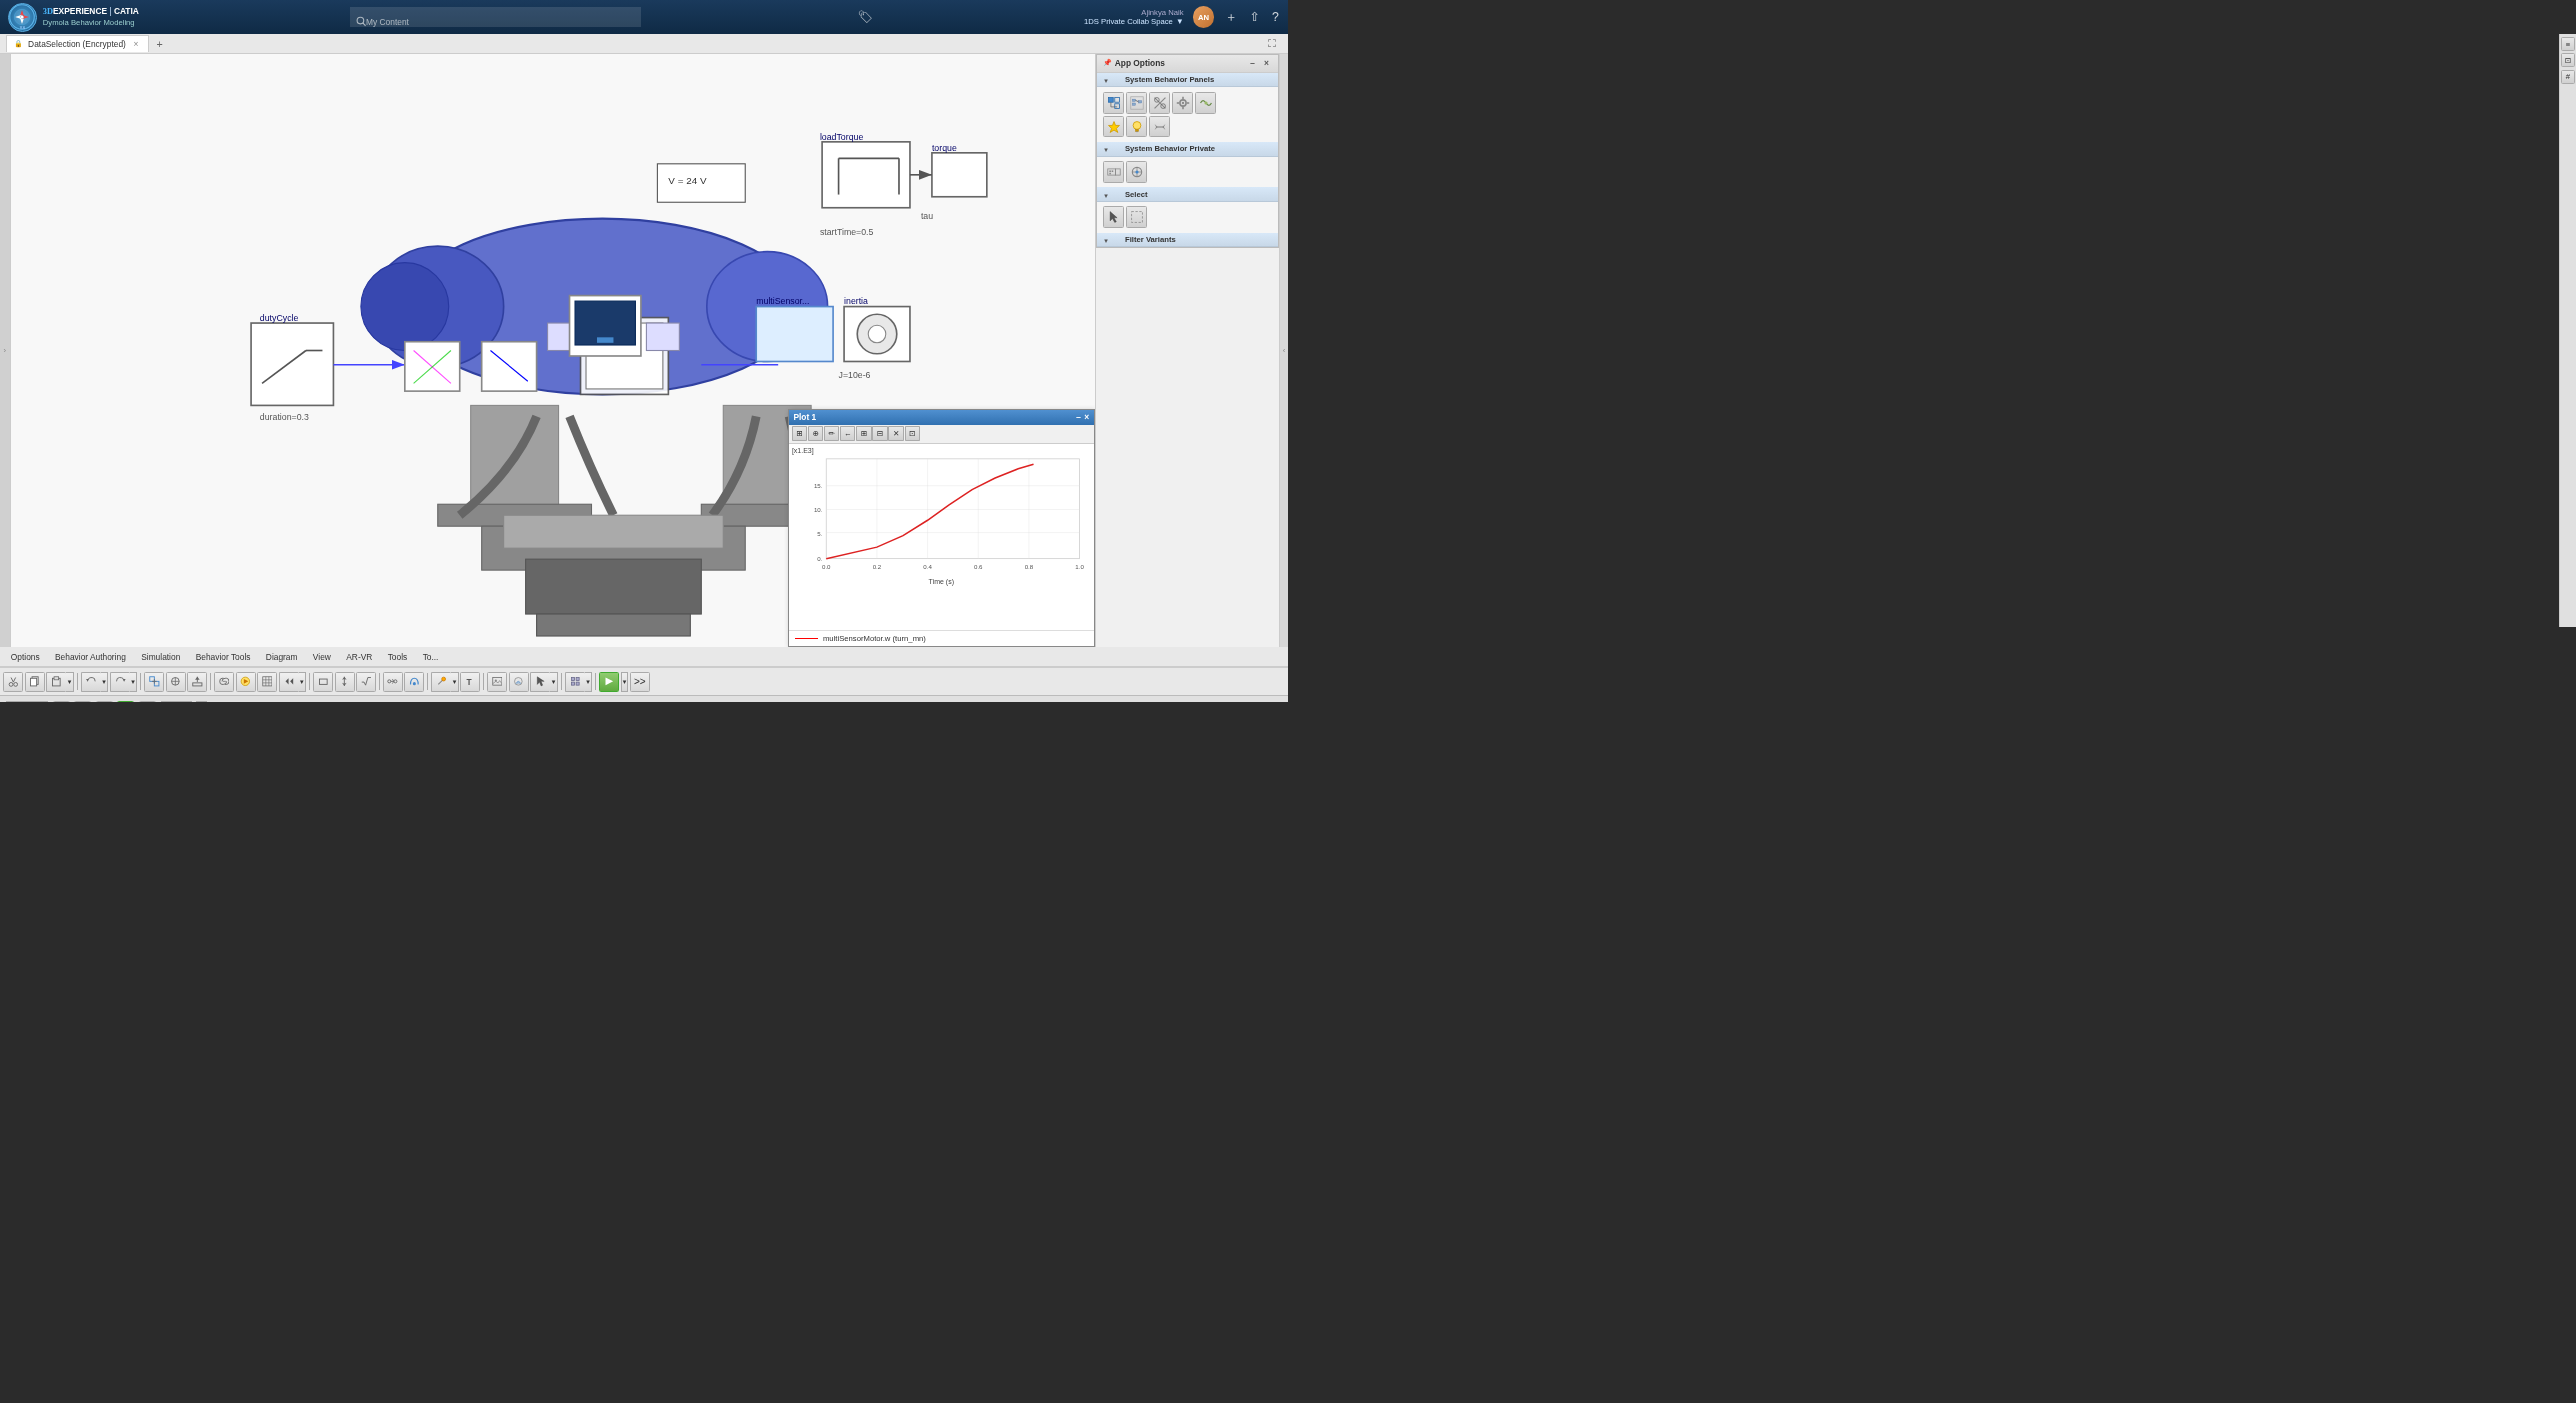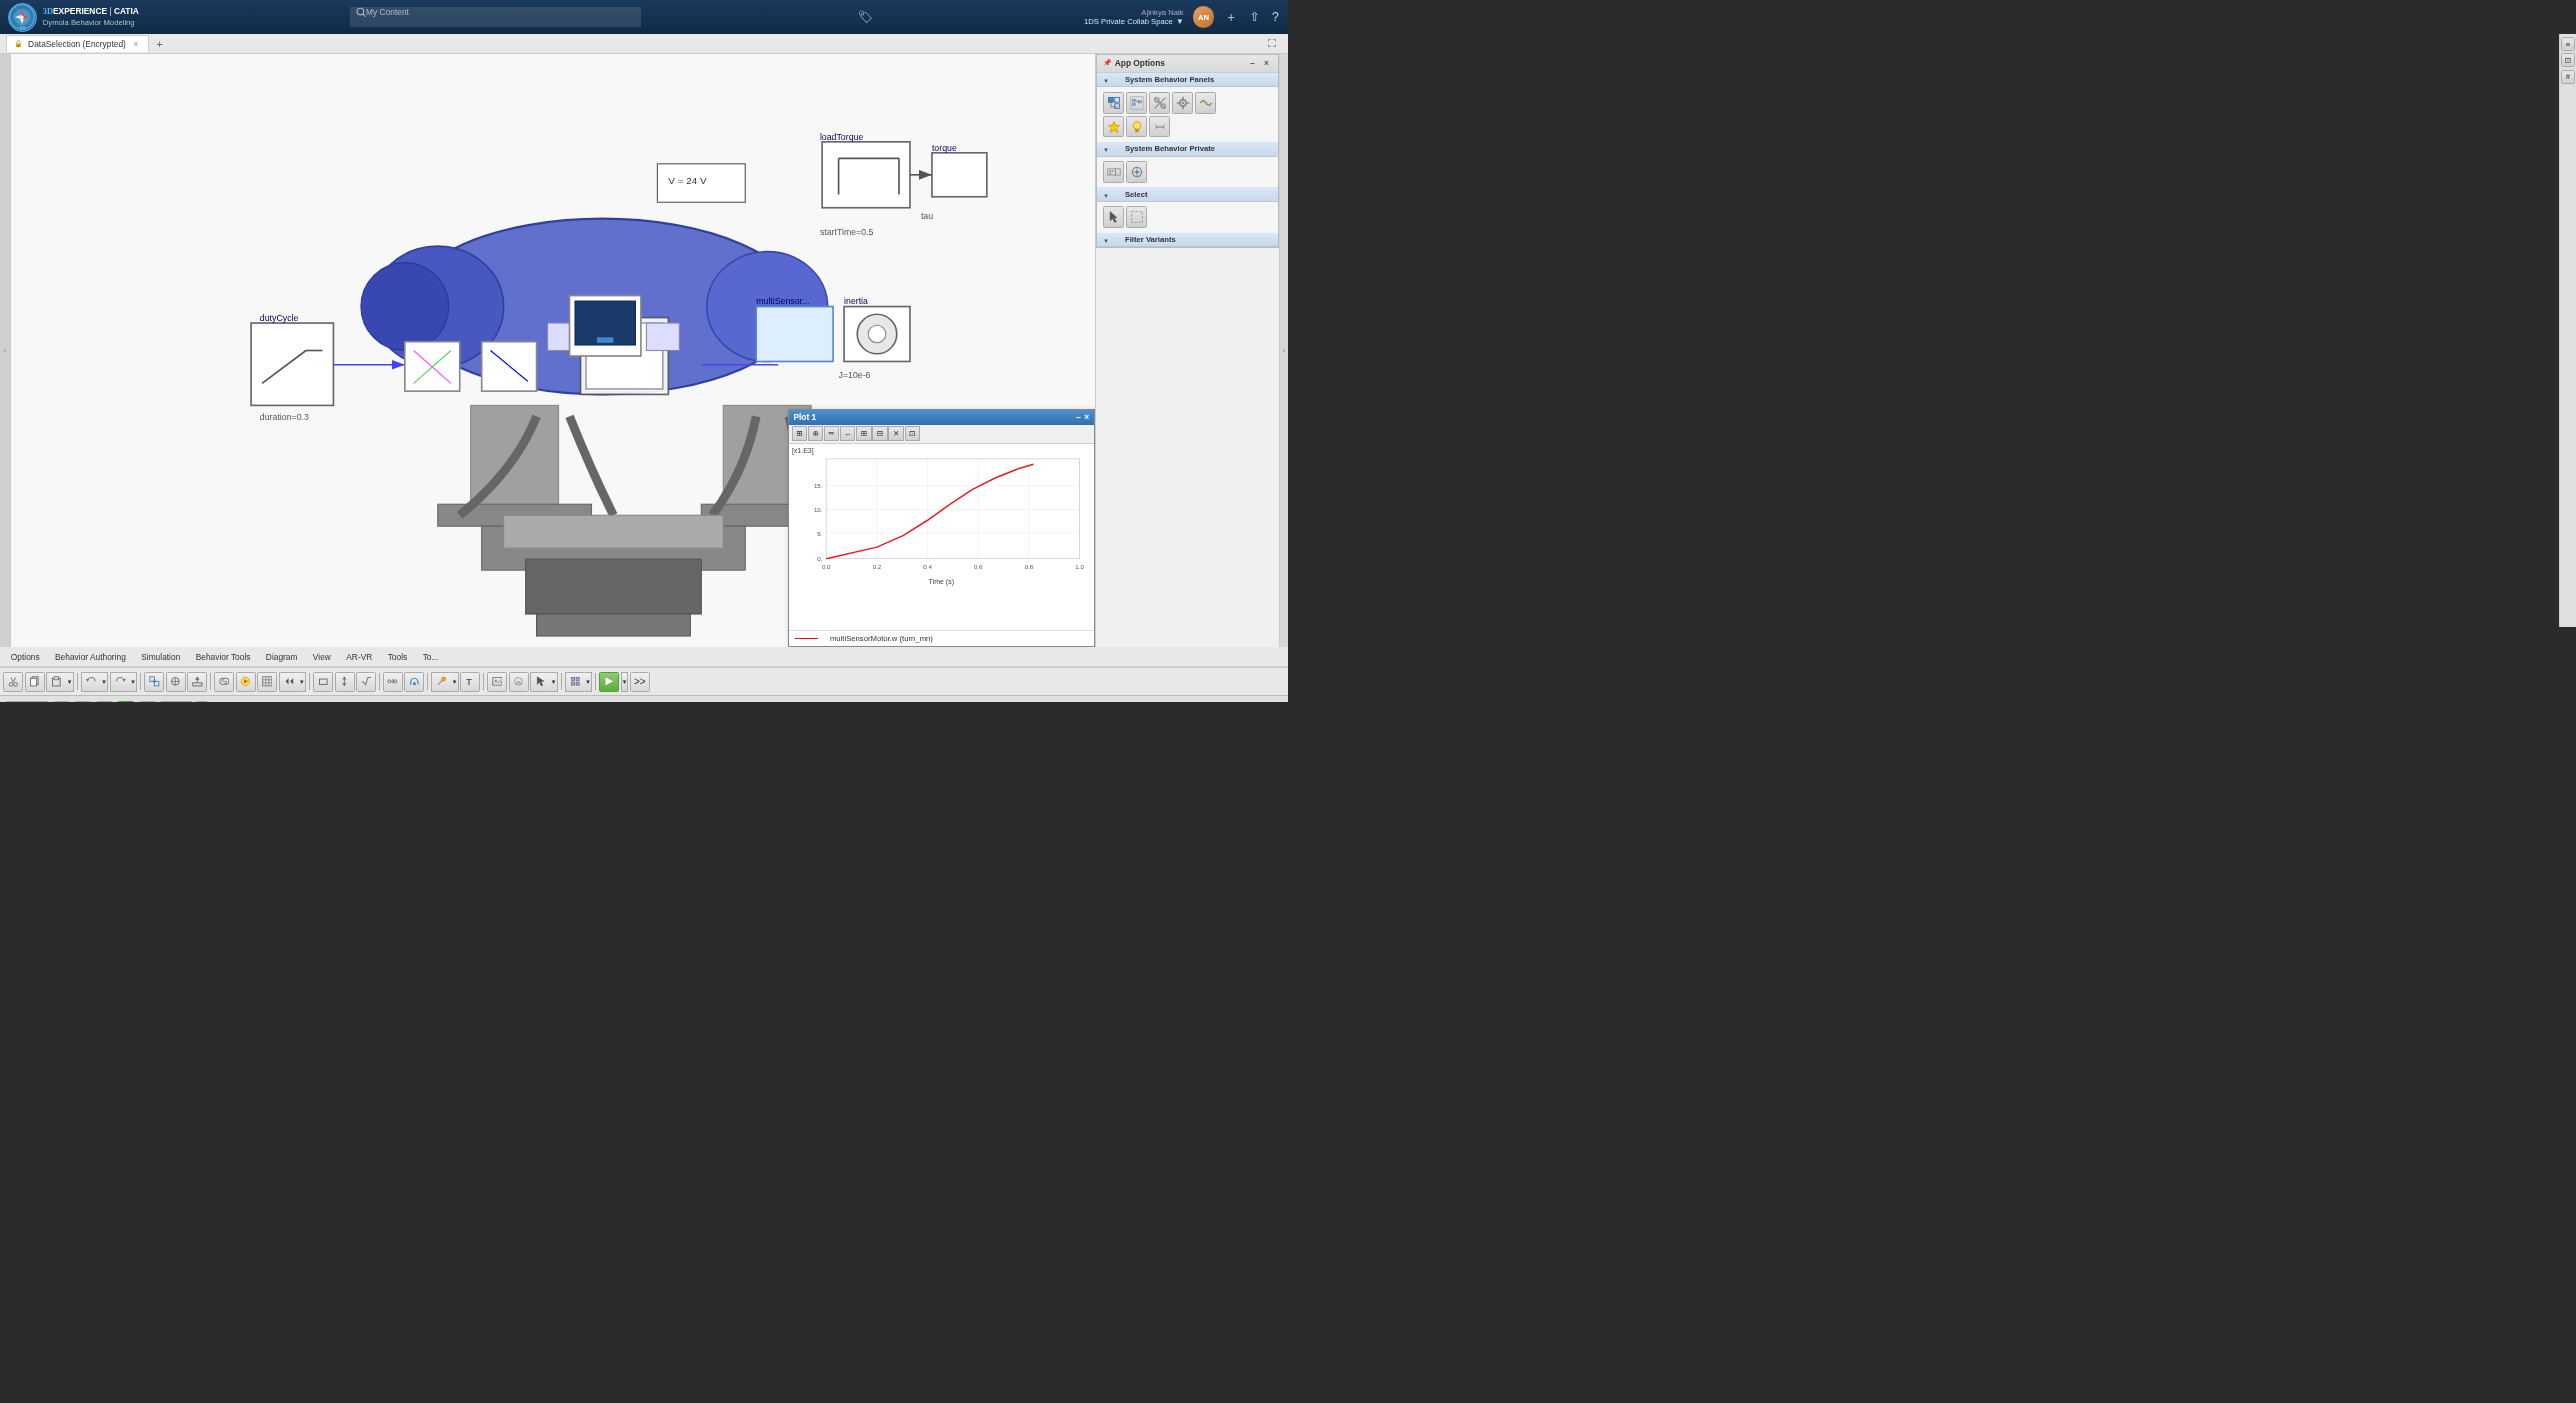--- a/index.html
+++ b/index.html
@@ -54,21 +54,21 @@
       font-family: Liberation Serif, serif;
     }
     .app-title span.d {
       color: white;
       font-weight: bold;
     }
     .search-bar {
       flex: 1;
       max-width: 291px;
       display: flex;
-      align-items: flex-start;
+      align-items: flex-end;
       background: rgba(255,255,255,0.12);
       border-radius: 0;
       padding: 0 6.1px;
       height: 20px;
       margin: 9px auto;
     }
     .search-bar input {
       background: transparent;
       border: none;
       outline: none;
@@ -289,21 +289,21 @@
       padding: 3.1px;
       position: relative;
       background: white;
     }
     .plot-legend {
       padding: 3.1px 6.1px;
       border-top: 0.8px solid #ddd;
       font-size: 7.7px;
       display: flex;
       align-items: center;
-      gap: 12px;
+      gap: 5px;
     }
     .legend-line {
       width: 23px;
       height: 1.5px;
       background: red;
     }
     
     
     .bottom-toolbar {
       height: 28px;

